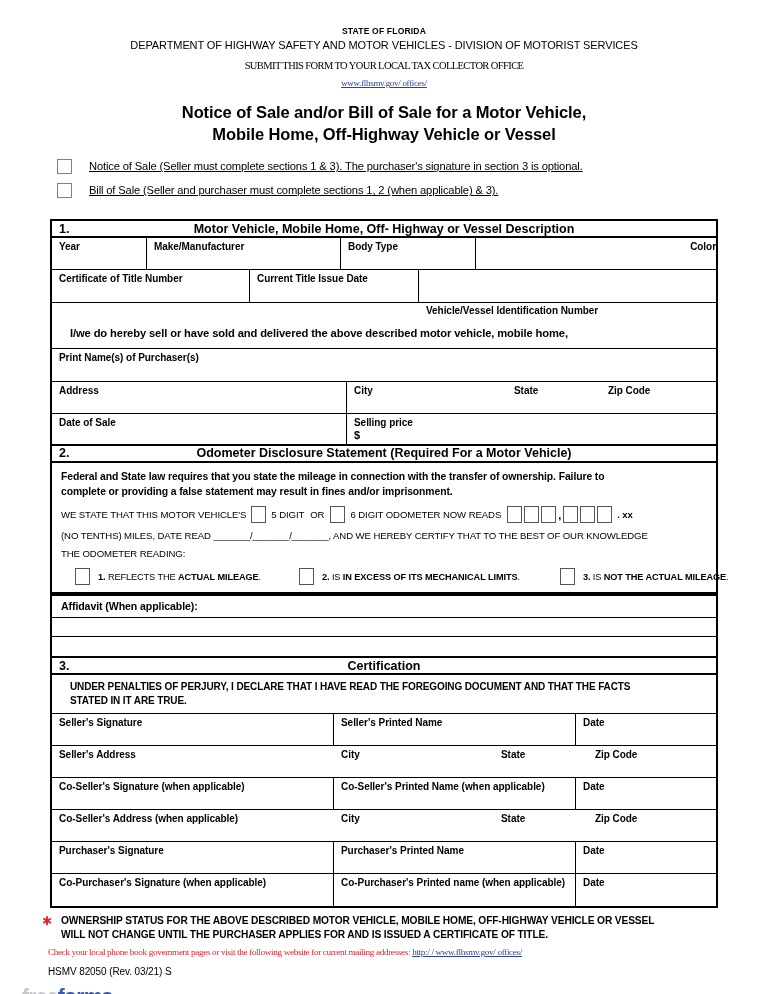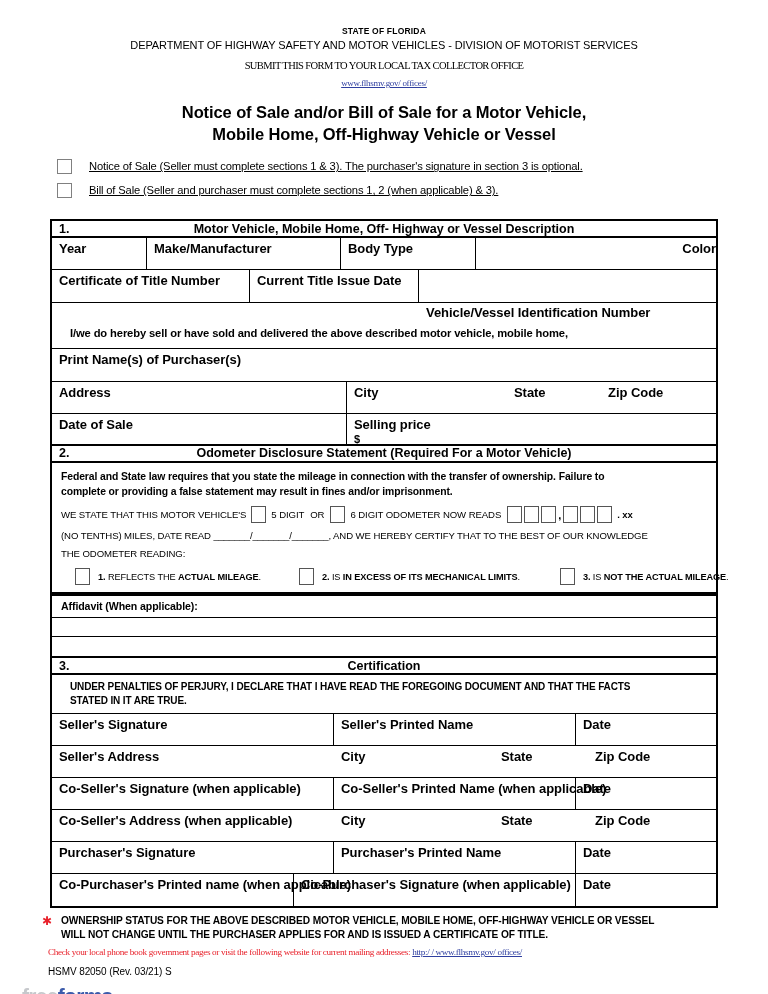--- a/index.html
+++ b/index.html
@@ -37,21 +37,21 @@
     box-sizing:border-box;background:#fff;
   }
   .secbar .num{font-size:12.5px;font-weight:bold;padding-left:7px;}
   .secbar .ttl{position:absolute;left:0;right:0;text-align:center;font-size:12.5px;font-weight:bold;}
 
   .tbl{border-left:2px solid #000;border-right:2px solid #000;border-bottom:1.6px solid #000;box-sizing:border-box;}
   .row{display:flex;box-sizing:border-box;}
   .row.b{border-bottom:1.6px solid #000;}
   .cell{position:relative;box-sizing:border-box;padding:3px 0 0 7px;}
   .cell.v{border-right:1.3px solid #000;}
-  .lab{font-size:13px;font-weight:bold;letter-spacing:-.05px;white-space:nowrap;}
+  .lab{font-size:10px;font-weight:bold;letter-spacing:-.05px;white-space:nowrap;}
   .lab.sub{position:absolute;top:3px;}
 
   
   .sellstmt{border-left:2px solid #000;border-right:2px solid #000;border-bottom:1.6px solid #000;padding:7px 0 6px 18px;box-sizing:border-box;}
   .sellstmt div{font-size:11.2px;font-weight:bold;line-height:1.42;letter-spacing:-.12px;margin-top:16px;}
 
   
   .s2{border-left:2px solid #000;border-right:2px solid #000;border-bottom:2px solid #000;padding:6px 8px 7px 9px;box-sizing:border-box;}
   .s2 .p{font-size:10.4px;font-weight:bold;line-height:1.45;letter-spacing:-.1px;}
   .s2 .line{display:flex;align-items:center;font-size:9.6px;margin-top:7px;white-space:nowrap;letter-spacing:-.1px;}
@@ -293,25 +293,25 @@
             <div class="lab">Purchaser's Signature</div>
           </div>
           <div class="cell v" style="width: 242px;">
             <div class="lab">Purchaser's Printed Name</div>
           </div>
           <div class="cell" style="flex: 1 1 0%;">
             <div class="lab">Date</div>
           </div>
         </div>
         <div class="row" style="height: 32px;">
+          <div class="cell v" style="width: 282px;">
+            <div class="lab">Co-Purchaser's Signature (when applicable)</div>
+          </div>
           <div class="cell v" style="width: 242px;">
             <div class="lab">Co-Purchaser's Printed name (when applicable)</div>
-          </div>
-          <div class="cell v" style="width: 282px;">
-            <div class="lab">Co-Purchaser's Signature (when applicable)</div>
           </div>
           <div class="cell" style="flex: 1 1 0%;">
             <div class="lab">Date</div>
           </div>
         </div>
       </div>
   </div>
 
   <div class="foot">
     <span class="star">✱</span>

